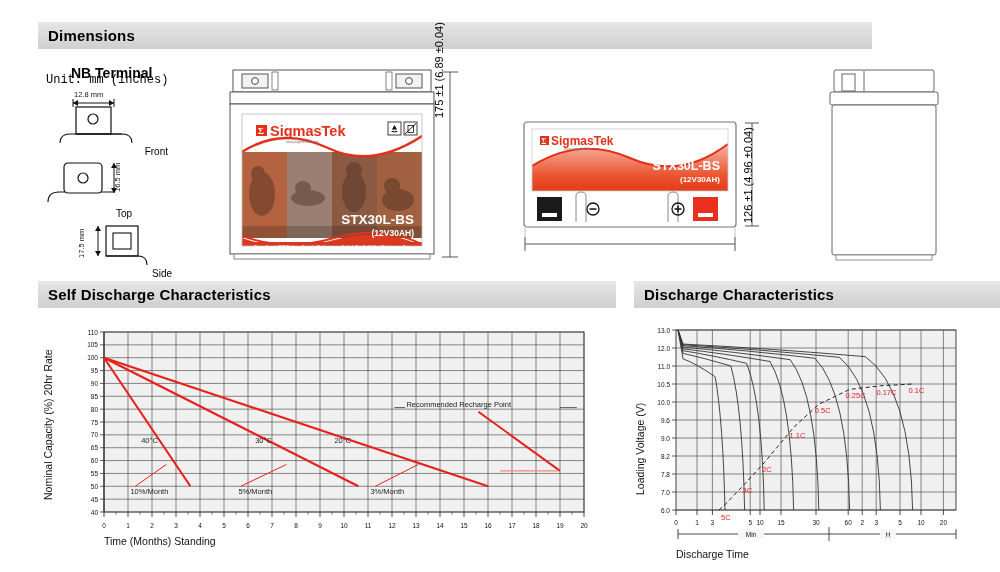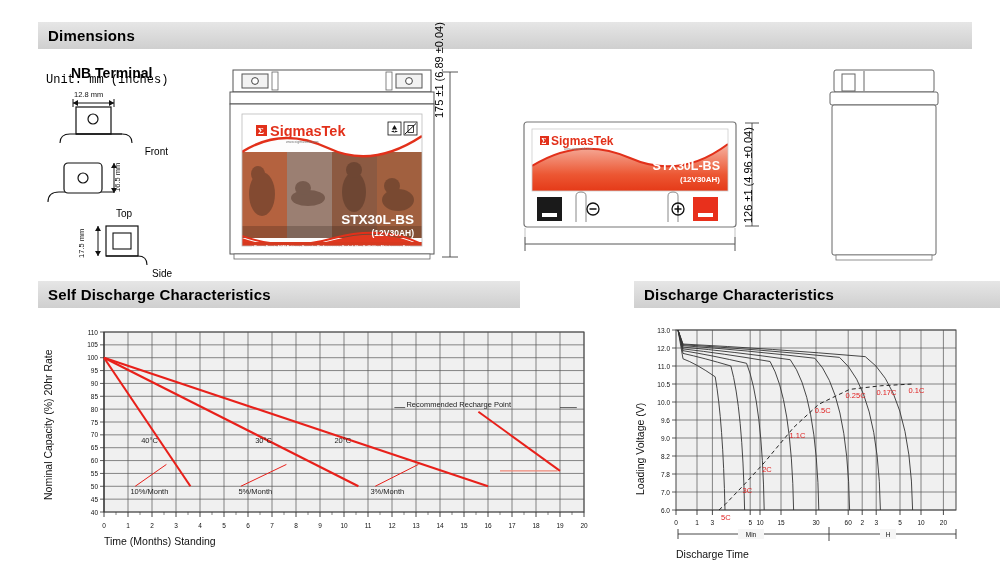--- a/index.html
+++ b/index.html
@@ -1,20 +1,20 @@
 <!DOCTYPE html>
 <html><head>
 <meta charset="utf-8">
 <style>
   html,body{margin:0;padding:0;background:#fff;}
   body{width:1000px;height:572px;font-family:"Liberation Sans",sans-serif;color:#000;position:relative;overflow:hidden;}
   .section-header{background:linear-gradient(to bottom,#e6e6e6,#cfcfcf);font-weight:bold;font-size:15px;padding:5px 0 5px 10px;letter-spacing:.2px;}
   .panel{position:absolute;}
   
-  #dimensions-section{position:absolute;left:38px;top:22px;width:934px;}
+  #dimensions-section{position:absolute;left:38px;top:22px;width:834px;}
   #nb-terminal-title{font-weight:bold;font-size:14px;margin:10px 0 0 4px;}
   #unit-label{font-size:12px;margin:1px 0 0 4px;font-family:Liberation Mono, monospace;}
   .term-fig{position:absolute;}
   .viewname{font-size:10px;text-align:right;}
   svg{display:block;overflow:visible;}
   
   .chartwrap{position:absolute;}
   .ylabel-rot{font-size:10px;transform:rotate(-90deg);transform-origin:left top;white-space:nowrap;}
   .tick{font-size:6.5px;fill:#111;font-family:"Liberation Sans",sans-serif;}
   .tick8{font-size:7.5px;fill:#111;font-family:"Liberation Sans",sans-serif;}
@@ -217,21 +217,21 @@
   <svg width="120" height="200" viewBox="0 0 120 200">
     <rect x="10" y="4" width="100" height="22" rx="2" fill="#fff" stroke="#666" stroke-width="1"></rect>
     <rect x="18" y="8" width="13" height="17" fill="#fff" stroke="#666" stroke-width="1"></rect>
     <line x1="40" y1="5" x2="40" y2="25" stroke="#666" stroke-width="1"></line>
     <rect x="6" y="26" width="108" height="13" rx="2" fill="#fff" stroke="#666" stroke-width="1"></rect>
     <rect x="8" y="39" width="104" height="150" rx="2" fill="#fff" stroke="#666" stroke-width="1"></rect>
     <rect x="12" y="189" width="96" height="5" fill="#fff" stroke="#777" stroke-width=".8"></rect>
   </svg>
 </div>
 
-<div style="position:absolute;left:38px;top:281px;width:482px;">
+<div style="position:absolute;left:38px;top:281px;width:578px;">
   <div class="section-header">Self Discharge Characteristics</div>
 </div>
 
 <div class="chartwrap" style="left:36px;top:320px;">
   <svg width="580" height="230" viewBox="0 0 580 230">
 
     <rect x="68" y="12" width="480" height="180" fill="#f0f0f0" stroke="#444" stroke-width="1"></rect>
     <g id="sd-grid" stroke="#555" stroke-width=".7">
         <line x1="92" y1="12" x2="92" y2="192"></line>
         <line x1="116" y1="12" x2="116" y2="192"></line>

